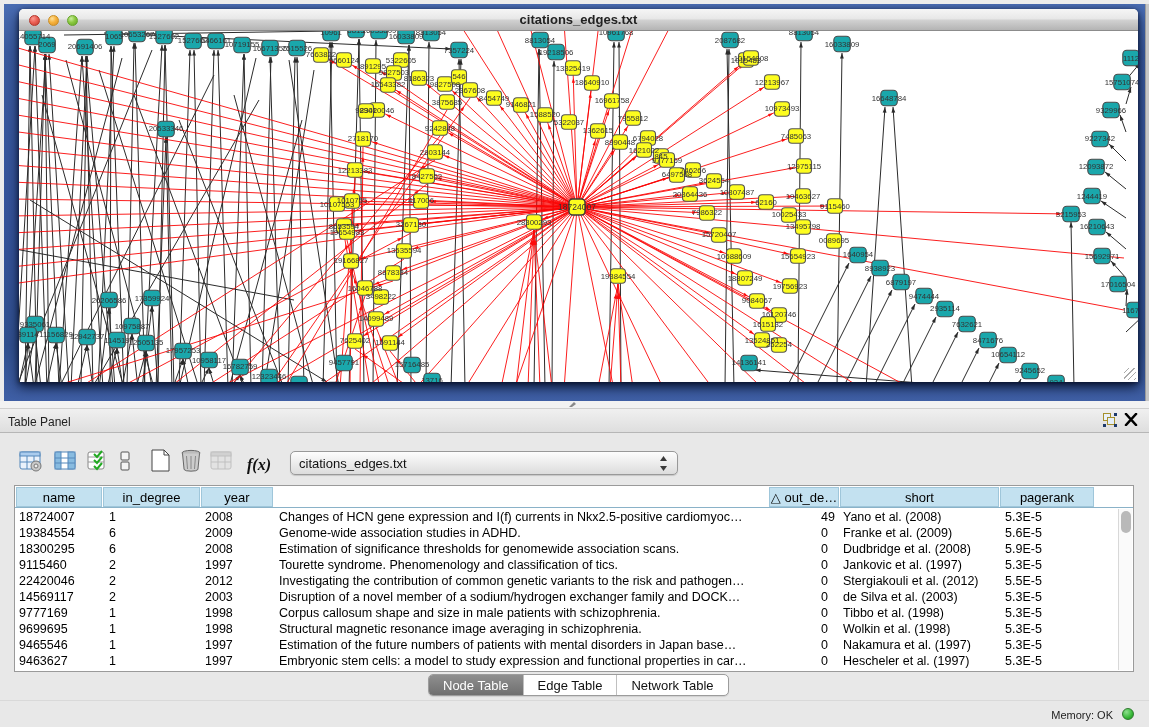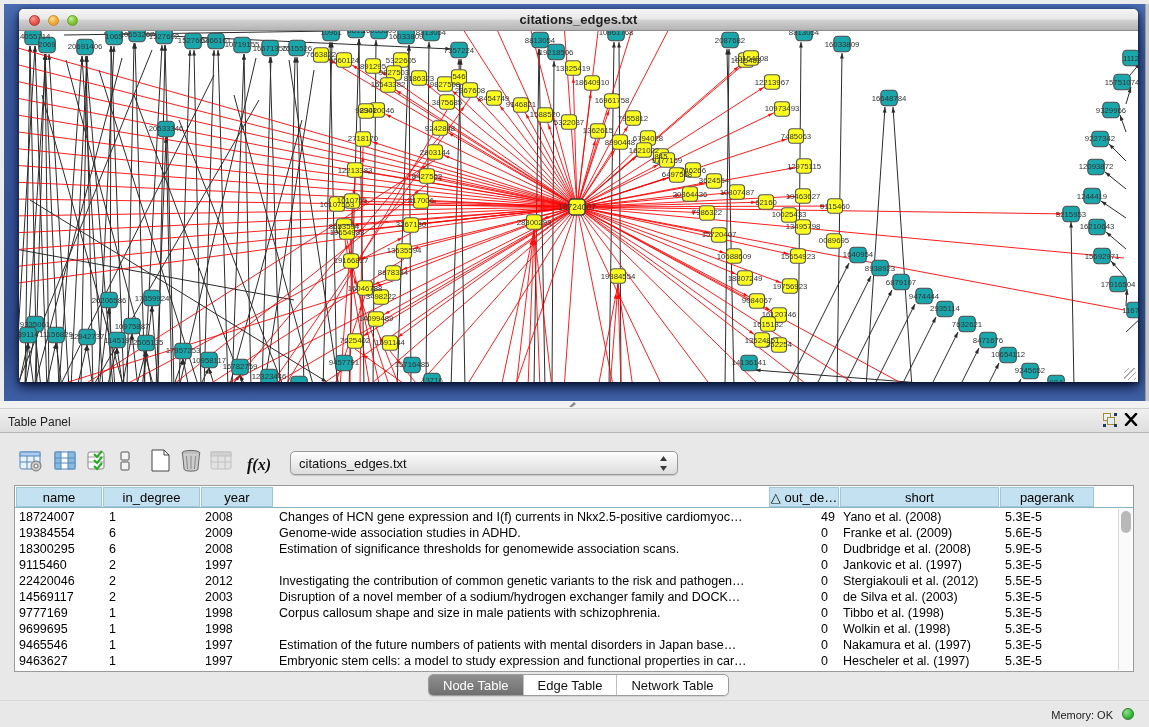--- a/index.html
+++ b/index.html
@@ -933,20 +933,21 @@
           <div class="c2">2008</div>
           <div class="c3">Estimation of significance thresholds for genomewide association scans.</div>
           <div class="c4">0</div>
           <div class="c5">Dudbridge et al. (2008)</div>
           <div class="c6">5.9E-5</div>
         </div>
 <div class="tr">
           <div class="c0">9115460</div>
           <div class="c1">2</div>
           <div class="c2">1997</div>
+          <div class="c3">Tourette syndrome. Phenomenology and classification of tics.</div>
           <div class="c4">0</div>
           <div class="c5">Jankovic et al. (1997)</div>
           <div class="c6">5.3E-5</div>
         </div>
 <div class="tr">
           <div class="c0">22420046</div>
           <div class="c1">2</div>
           <div class="c2">2012</div>
           <div class="c3">Investigating the contribution of common genetic variants to the risk and pathogen…</div>
           <div class="c4">0</div>
@@ -968,20 +969,21 @@
           <div class="c2">1998</div>
           <div class="c3">Corpus callosum shape and size in male patients with schizophrenia.</div>
           <div class="c4">0</div>
           <div class="c5">Tibbo et al. (1998)</div>
           <div class="c6">5.3E-5</div>
         </div>
 <div class="tr">
           <div class="c0">9699695</div>
           <div class="c1">1</div>
           <div class="c2">1998</div>
+          <div class="c3">Structural magnetic resonance image averaging in schizophrenia.</div>
           <div class="c4">0</div>
           <div class="c5">Wolkin et al. (1998)</div>
           <div class="c6">5.3E-5</div>
         </div>
 <div class="tr">
           <div class="c0">9465546</div>
           <div class="c1">1</div>
           <div class="c2">1997</div>
           <div class="c3">Estimation of the future numbers of patients with mental disorders in Japan base…</div>
           <div class="c4">0</div>

